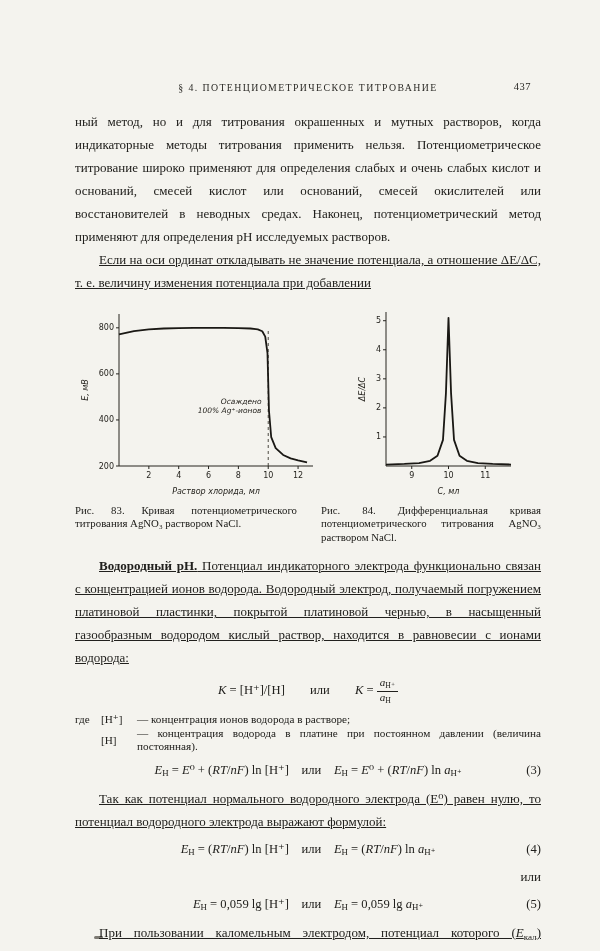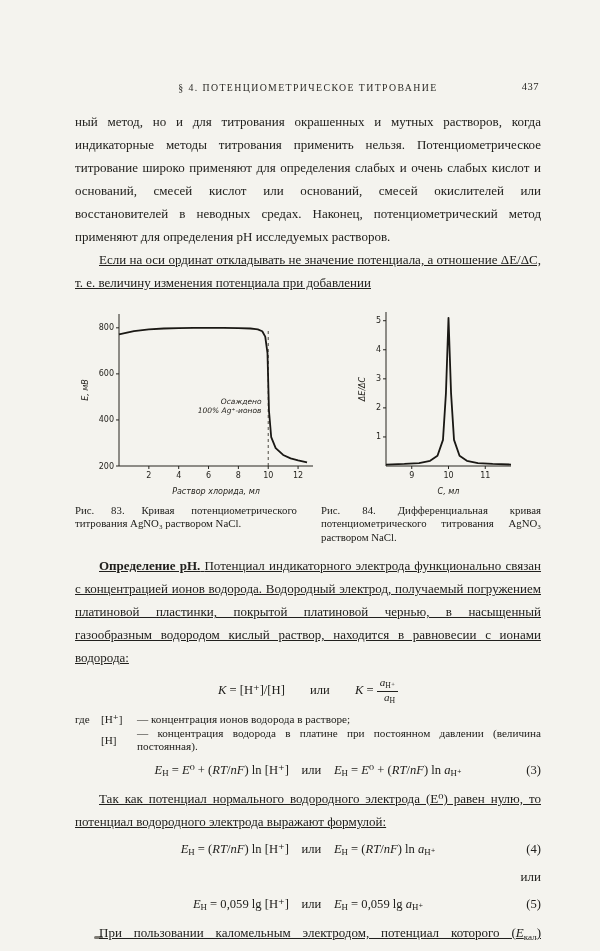--- a/index.html
+++ b/index.html
@@ -16,21 +16,21 @@
     position:absolute; top:0; right:18px; width:10px; height:100%;
     background:linear-gradient(to right,rgba(0,0,0,0),rgba(90,85,75,0.18),rgba(0,0,0,0));
     pointer-events:none;
   }
   .edge-light { position:absolute; top:0; right:0; width:18px; height:100%; background:#faf9f5; }
   .ink-mark { position:absolute; left:94px; bottom:12px; width:9px; height:3px; background:#4a463e; border-radius:2px; opacity:.7; }
 
   .content { position:absolute; left:75px; top:82px; width:466px; }
 
   .pagehead { position:relative; text-align:center; font-size:9.8px; letter-spacing:1.4px; color:#2b2a26; margin-bottom:17px; }
-  .pagehead .pnum { position:absolute; right:2px; top:-1px; letter-spacing:.5px; font-size:10.5px; }
+  .pagehead .pnum { position:absolute; right:10px; top:-1px; letter-spacing:.5px; font-size:10.5px; }
 
   p.body { margin:0; font-size:13px; line-height:23px; text-align:justify; }
   p.ind { text-indent:24px;text-decoration:underline; }
   p.or { margin:3px 0; text-align:right; }
 
   .figrow { display:flex; gap:28px; padding-left:4px; margin:10px 0 4px 0; align-items:flex-end; }
   svg { display:block; }
   .ax { stroke:#26241f; stroke-width:1; }
   .curve { fill:none; stroke:#1a1814; stroke-width:1.8; stroke-linejoin:round; }
   .dash { stroke:#3a372f; stroke-width:.9; stroke-dasharray:3 3; }
@@ -39,21 +39,21 @@
   .note { font:italic 7.5px "DejaVu Sans",sans-serif; fill:#26241f; }
 
   .caprow { display:flex; gap:24px; margin:8px 0 10px 0; }
   .cap { margin:0; font-size:10.8px; line-height:13.4px; text-align:justify; }
   .cap83 { width:222px; }
   .cap84 { flex:1; }
 
   .eq { position:relative; text-align:center; margin:8px 0; font-size:12.6px; }
   .eq .eqnum { position:absolute; right:0; top:1px; }
   sub { font-size:.7em; vertical-align:-0.28em; }
-  .frac { display:inline-flex; flex-direction:column; vertical-align:middle; text-align:right; font-size:.88em; line-height:1.05; }
+  .frac { display:inline-flex; flex-direction:column; vertical-align:middle; text-align:left; font-size:.88em; line-height:1.05; }
   .frac .num { border-bottom:1px solid currentColor; padding:0 3px; }
   .frac .den { padding:0 3px; }
 
   .where { font-size:11.2px; line-height:13.8px; margin:5px 0 6px 0; }
   .wrow { display:flex;align-items:center; }
   .wlead { width:26px; }
   .wterm { width:36px; }
   .wdef { flex:1; text-align:justify; }
 </style>
 </head>
@@ -128,21 +128,21 @@
           <text x="92.5" y="190" text-anchor="middle" class="axlabel">С, мл</text>
           <text text-anchor="middle" class="axlabel" transform="translate(9 85) rotate(-90)">ΔE/ΔC</text>
         </svg>
     </div>
 
     <div class="caprow">
       <p class="cap cap83">Рис. 83. Кривая потенциометрического титрования AgNO₃ раствором NaCl.</p>
       <p class="cap cap84">Рис. 84. Дифференциальная кривая потенциометрического титрования AgNO₃ раствором NaCl.</p>
     </div>
 
-    <p class="body ind"><b>Определение pH.</b> <span>Потенциал индикаторного электрода функционально связан с концентрацией ионов водорода. Водородный электрод, получаемый погружением платиновой пластинки, покрытой платиновой чернью, в насыщенный газообразным водородом кислый раствор, находится в равновесии с ионами водорода:</span></p>
+    <p class="body ind"><b>Водородный pH.</b> <span>Потенциал индикаторного электрода функционально связан с концентрацией ионов водорода. Водородный электрод, получаемый погружением платиновой пластинки, покрытой платиновой чернью, в насыщенный газообразным водородом кислый раствор, находится в равновесии с ионами водорода:</span></p>
 
     <div class="eq">
       <span class="eqbody"><i>K</i> = [Н⁺]/[Н]  или  <i>K</i> = <span class="frac">
             <span class="num"><i>a</i><sub>Н⁺</sub></span>
             <span class="den"><i>a</i><sub>Н</sub></span>
           </span></span>
     </div>
 
     <div class="where">
       <div class="wrow">

